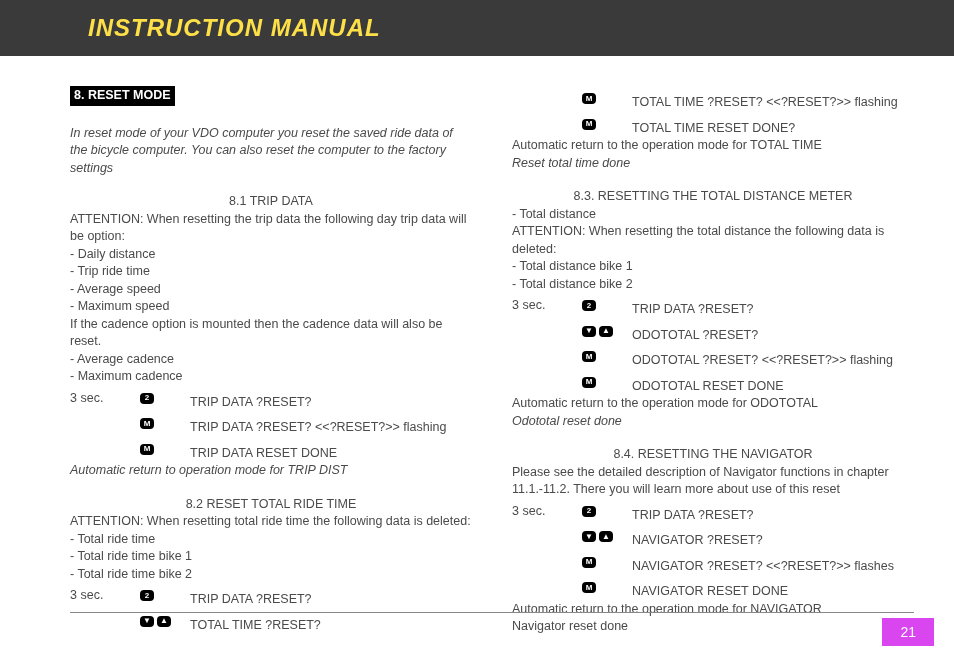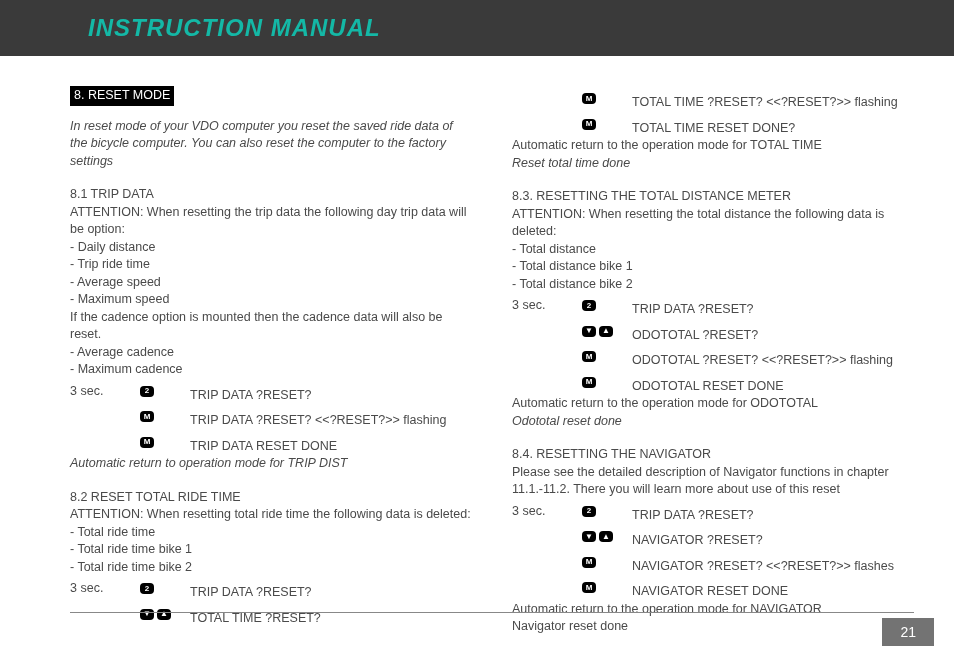--- a/index.html
+++ b/index.html
@@ -5,21 +5,21 @@
   * { margin: 0; padding: 0; box-sizing: border-box; }
   body {
     width: 954px;
     height: 661px;
     background: #fff;
     font-family: Arial, Helvetica, sans-serif;
     position: relative;
   }
   .header-bar {
     background: #3a3a3a;
-    color: #14b8a6;
+    color: #fde047;
     padding: 14px 0 14px 88px;
     font-size: 24px;
     font-weight: bold;
     font-style: italic;
     letter-spacing: 1px;
     font-family: Arial, sans-serif;
   }
   .content {
     display: flex;
     padding: 30px 40px 20px 70px;
@@ -30,25 +30,26 @@
   }
   .col {
     flex: 1;
   }
   .section-heading {
     background: #000;
     color: #fff;
     padding: 1px 4px;
     display: inline-block;
     font-size: 12.5px;
-    margin-bottom: 12px;
+    margin-bottom: 19px;
+    font-weight: bold;
   }
   .heading-row { width: 100%; }
   .para { margin-bottom: 16px; font-style: italic; }
-  .subhead { margin-top: 14px; }
+  .subhead { margin-top: 14px; text-align: center; }
   .icon {
     display: inline-flex;
     align-items: center;
     justify-content: center;
     width: 14px;
     height: 11px;
     background: #000;
     color: #fff;
     border-radius: 4px;
     font-size: 8px;
@@ -80,21 +81,21 @@
     bottom: 48px;
     left: 70px;
     right: 40px;
     height: 1px;
     background: #888;
   }
   .page-num {
     position: absolute;
     right: 20px;
     bottom: 15px;
-    background: #737373;
+    background: #d946ef;
     color: #fff;
     padding: 6px 18px;
     font-size: 14px;
   }
 </style>
 </head>
 <body>
 
 <div class="header-bar">
   <span>INSTRUCTION MANUAL</span>
@@ -176,22 +177,22 @@
       <span class="step-prefix"></span>
       <span class="step-icons">
           <span class="icon">M</span>
         </span>
       <span class="step-text">TOTAL TIME RESET DONE?</span>
     </div>
     <div>Automatic return to the operation mode for TOTAL TIME</div>
     <div class="para">Reset total time done</div>
 
     <div class="subhead">8.3. RESETTING THE TOTAL DISTANCE METER</div>
+    <div>- Total distance</div>
     <div>ATTENTION: When resetting the total distance the following data is deleted:</div>
-    <div>- Total distance</div>
     <div>- Total distance bike 1</div>
     <div>- Total distance bike 2</div>
 
     <div class="step-line">
       <span class="step-prefix">3 sec.</span>
       <span class="step-icons">
           <span class="icon">2</span>
         </span>
       <span class="step-text">TRIP DATA ?RESET?</span>
     </div>

